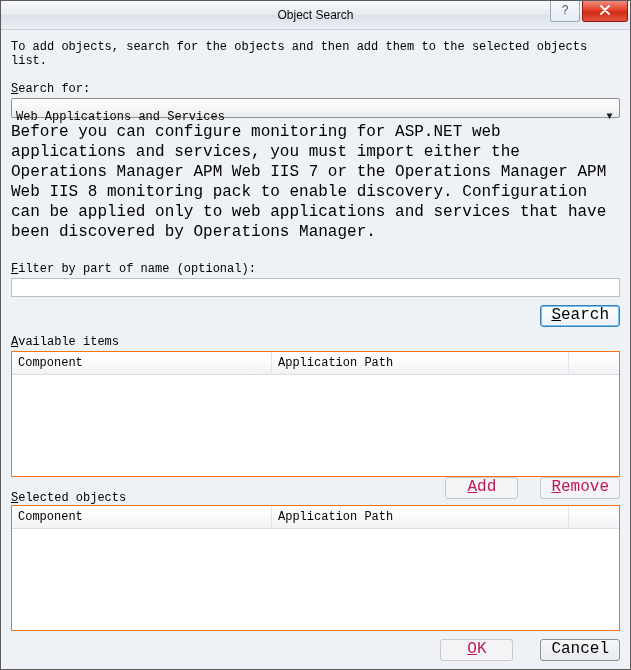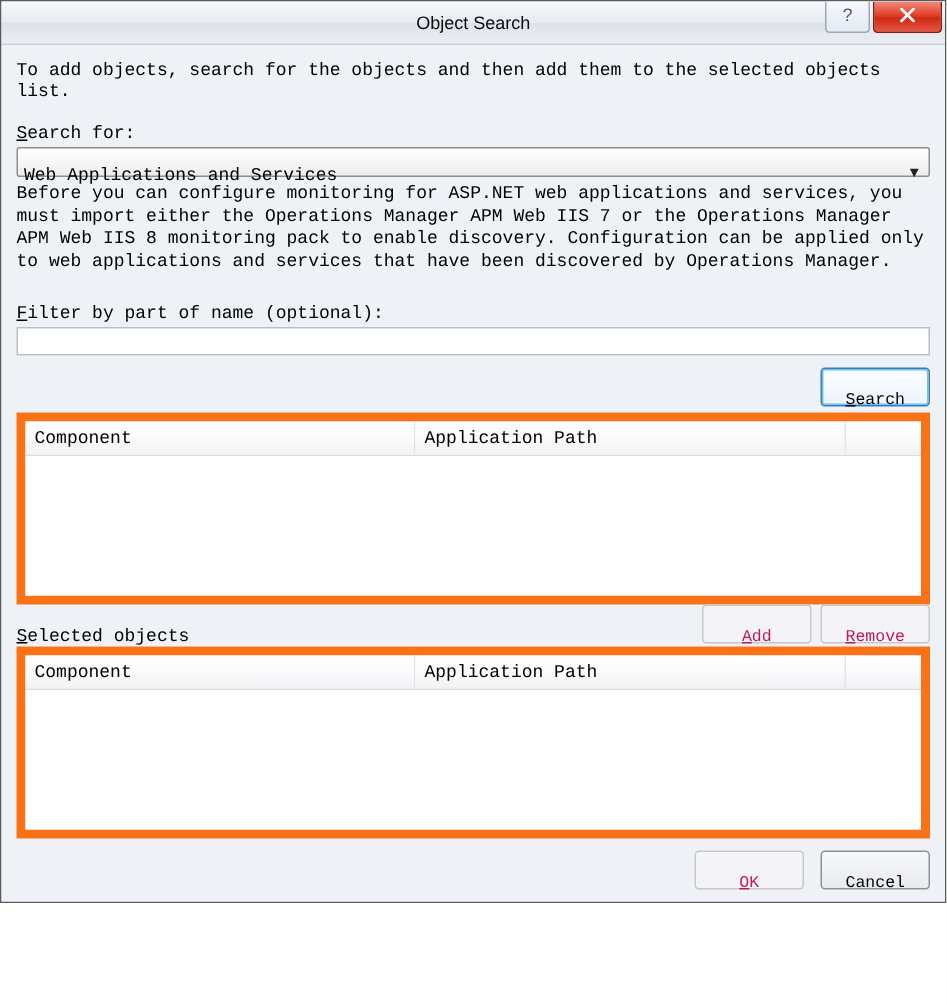--- a/index.html
+++ b/index.html
@@ -8,21 +8,21 @@
     width: 631px;
     height: 670px;
     overflow: hidden;
     font-family: "Segoe UI", Tahoma, sans-serif;
     font-size: 12px;
     color: #000;
     background: #fff;
   }
   .window {
     width: 631px;
-    height: 602px;
+    height: 670px;
     border: 1px solid #5a5a5a;
     box-sizing: border-box;
     background: linear-gradient(to bottom, #f9fafc 0%, #e9edf3 100%);
     position: relative;
     display: flex;
     flex-direction: column;
   }
   .titlebar {
     height: 28px;
     background: linear-gradient(to bottom, #f7f9fc 0%, #e6eaf0 50%, #dde2ea 51%, #eaeef4 100%);
@@ -104,21 +104,21 @@
   .dropdown .dd-text { flex: 1 1 auto; font-size: 12px; }
   .dropdown .dd-arrow {
     width: 15px;
     text-align: center;
     color: #222;
     font-size: 10px;
   }
 
   .desc-text {
     padding: 4px 2px 14px 0;
-    font-size: 12px;
+    font-size: 16px;
     color: #000;
     line-height: 1.25;
   }
 
   .text-input {
     border: 1px solid #b7bfc9;
     background: #fff;
     height: 19px;
     padding: 0 3px;
     box-sizing: border-box;
@@ -127,27 +127,28 @@
     width: 100%;
   }
 
   .btn {
     min-width: 73px;
     height: 22px;
     background: linear-gradient(to bottom, #f7f8fa, #e8eaee);
     border: 1px solid #8d9097;
     border-radius: 3px;
     font-family: inherit;
-    font-size: 11px;
-    padding: 12px 10px;
+    font-size: 16px;
+    padding: 0 10px;
     cursor: pointer;
     box-sizing: border-box;
     line-height: 18px;
     text-align: center;
     display: inline-block;
+    margin-left: 16px;
   }
   .btn.default {
     border: 1px solid #3c7fb1;
     box-shadow: 0 0 0 1px #71bff3 inset;
     background: linear-gradient(to bottom, #fdfeff, #ecf3fa);
   }
   .btn.disabled {
     color: #be185d;
     background: #f4f4f6;
     border-color: #c7c8cb;
@@ -158,21 +159,21 @@
   .row-right {
     display: flex;
     justify-content: flex-end;
     gap: 6px;
     padding: 8px 0 4px 0;
   }
 
   .section-label { margin-top: 4px; margin-bottom: 2px; }
 
   .list-box {
-    border: 6px solid #f97316;
+    border: 1px solid #f97316;
     background: #fff;
     flex: 1 1 0;
     min-height: 0;
     display: flex;
     flex-direction: column;
     box-sizing: border-box;
   }
   .list-header {
     display: flex;
     height: 22px;
@@ -249,20 +250,21 @@
 
     <div class="desc-text">Before you can configure monitoring for ASP.NET web applications and services, you must import either the Operations Manager APM Web IIS 7 or the Operations Manager APM Web IIS 8 monitoring pack to enable discovery. Configuration can be applied only to web applications and services that have been discovered by Operations Manager.</div>
 
     <div class="lbl underline-first">Filter by part of name (optional):</div>
     <input type="text" class="text-input" value="" style="">
 
     <div class="row-right">
       <span class="btn default"><span class="ul">S</span><span>earch</span></span>
     </div>
 
+    <div class="section-label underline-first">Available items</div>
     <div class="list-box">
       <div class="list-header">
         <div class="col col1">Component</div>
         <div class="col col2">Application Path</div>
         <div class="col col3"></div>
       </div>
       <div class="list-body"></div>
     </div>
 
     <div class="mid-actions">

